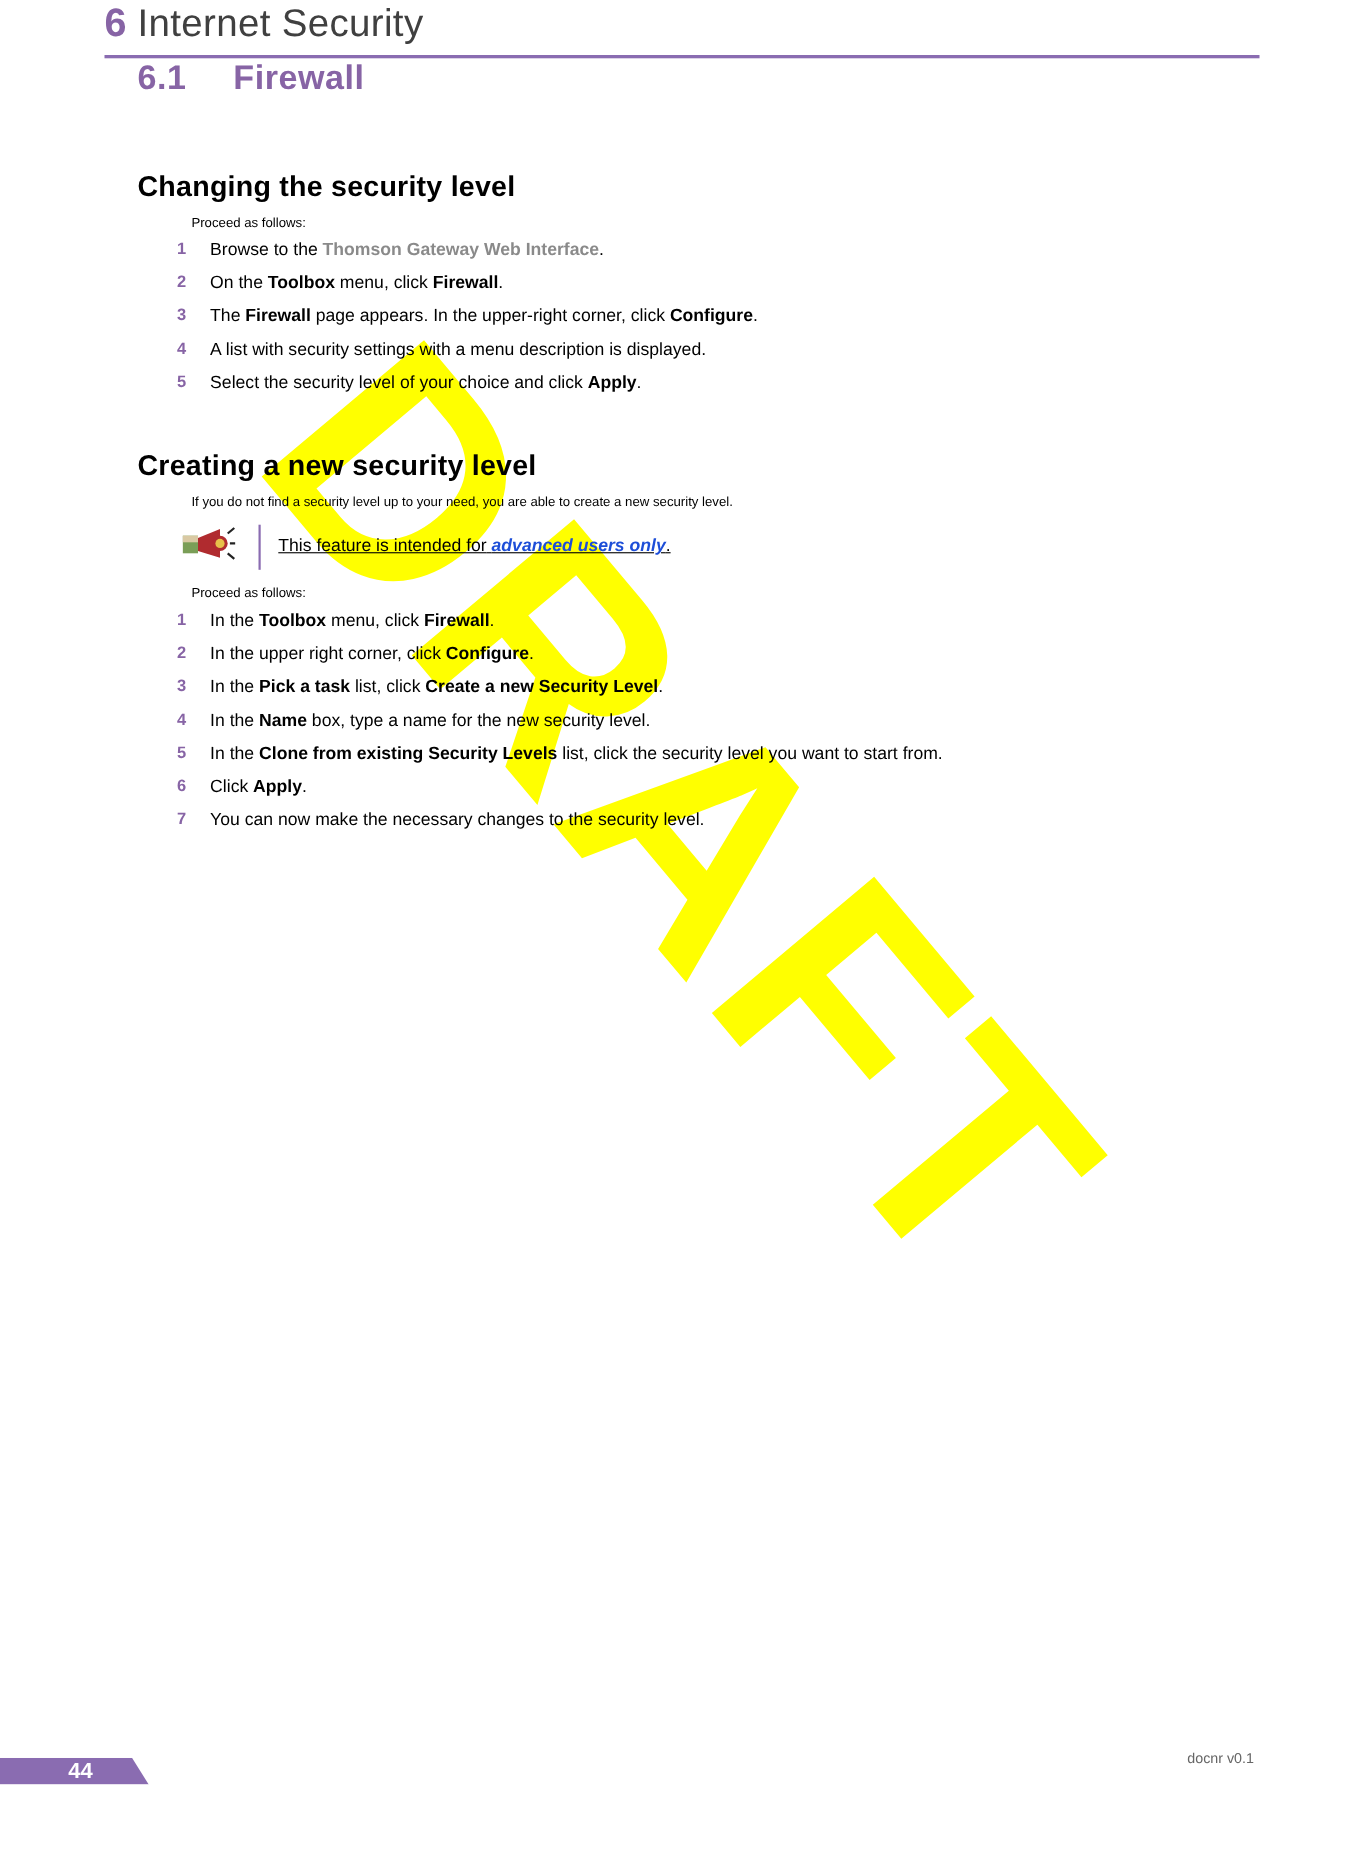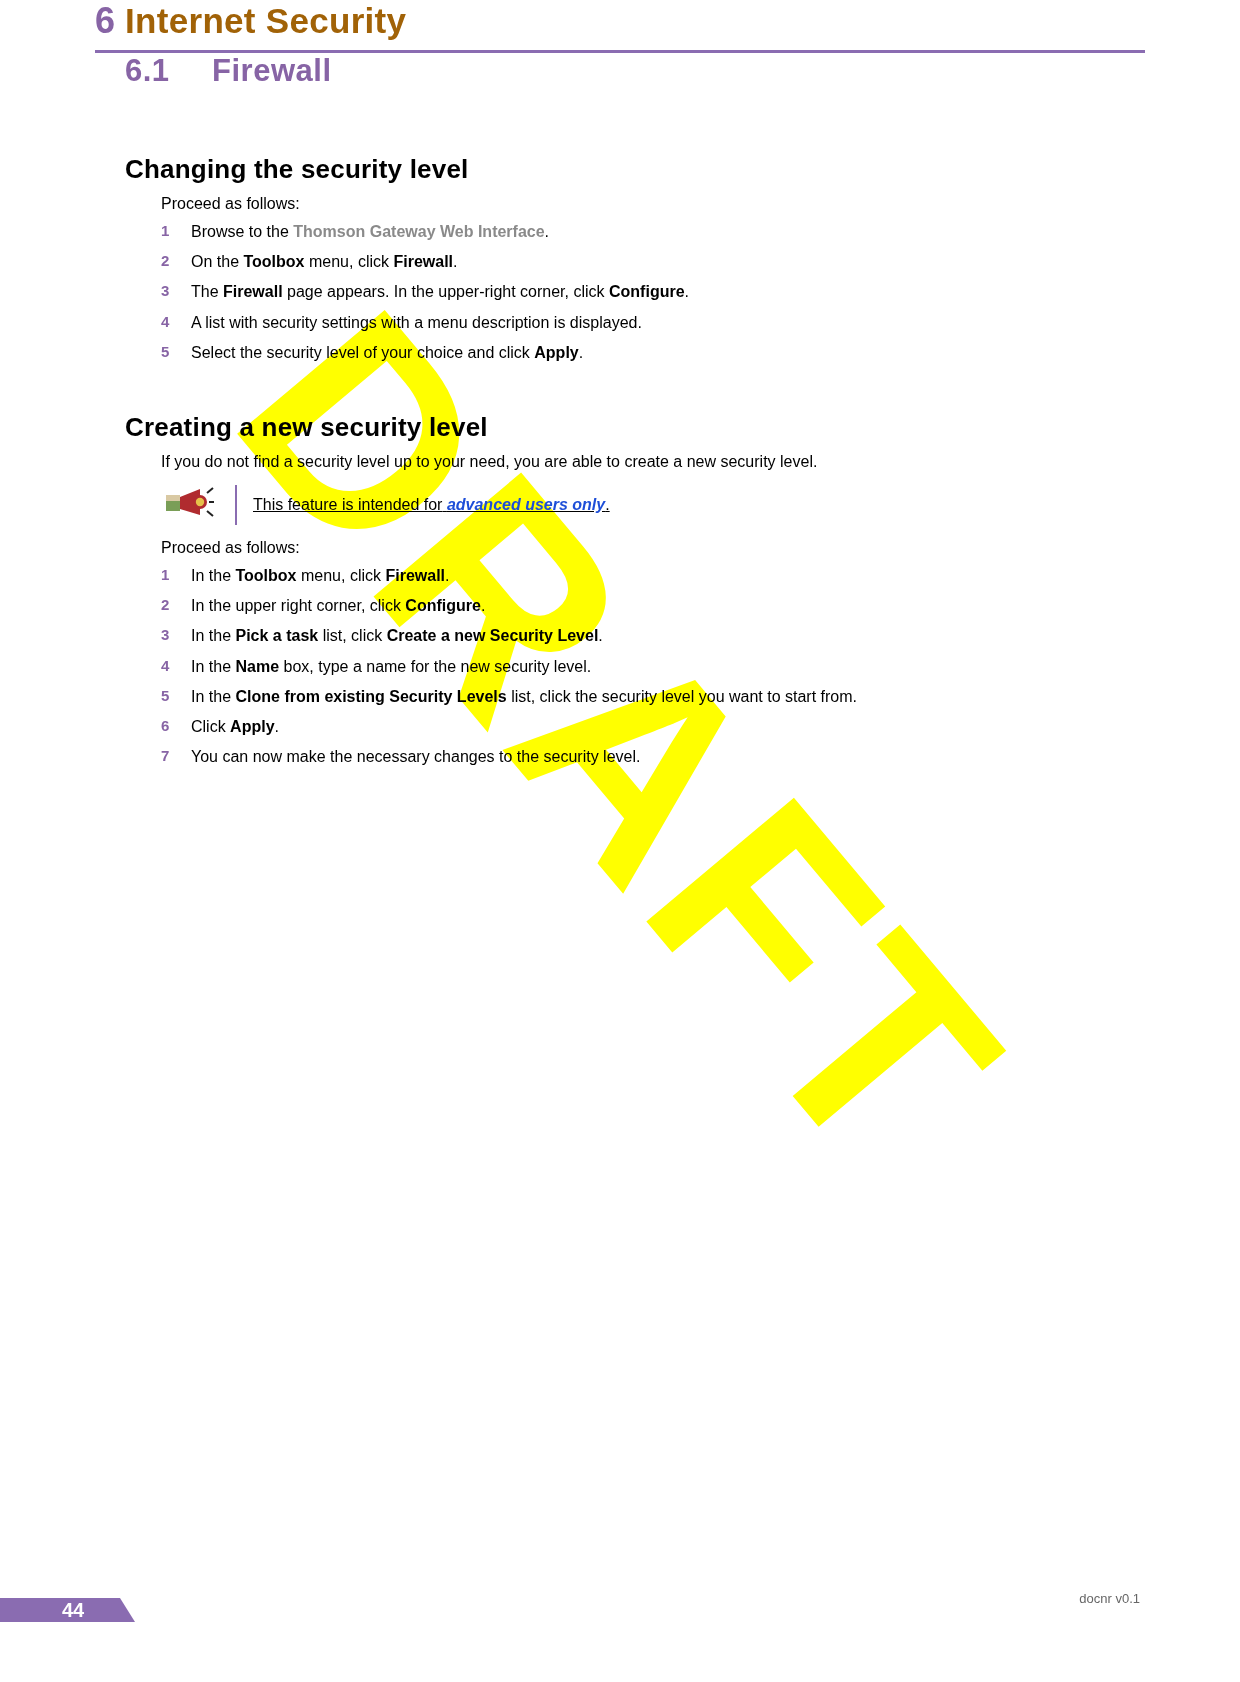--- a/index.html
+++ b/index.html
@@ -22,35 +22,35 @@
   }
 
   
   .chapter-header {
     position: relative;
     z-index: 1;
     padding-top: 0px;
   }
   .chapter-title-row { display: flex; align-items: baseline; gap: 10px; }
   .chapter-number { color: #8764a5; font-weight: 700; font-size: 36px; font-family: "Arial Narrow", Arial, sans-serif; }
-  .chapter-title  { color: #a16207; font-weight: 700; font-size: 35px; font-family: "Arial Narrow", Arial, sans-serif; letter-spacing: 0.3px; }
+  .chapter-title  { color: #404040; font-weight: 400; font-size: 35px; font-family: "Arial Narrow", Arial, sans-serif; letter-spacing: 0.3px; }
   .chapter-rule { border: none; border-top: 3px solid #8a6cb1; margin-top: 8px; width: 1050px; }
 
   
   .section-heading {
     position: relative; z-index: 1;
     padding-left: 30px;
   }
   .section-number { color: #8764a5; font-weight: 700; font-size: 31px; font-family: "Arial Narrow", Arial, sans-serif; letter-spacing: 0.5px;}
   .section-title  { color: #8764a5; font-weight: 700; font-size: 31px; margin-left: 38px; font-family: "Arial Narrow", Arial, sans-serif; letter-spacing: 0.5px;}
 
   
   .body { position: relative; z-index: 1; margin-top: 65px; padding-left: 30px; color: #000; }
   .sub-heading { font-weight: 700; font-size: 26px; font-family: "Arial Narrow", Arial, sans-serif; margin-bottom: 10px; letter-spacing: 0.2px;}
-  .intro, .para { font-size: 16px; margin-left: 36px; margin-bottom: 7px; }
+  .intro, .para { font-size: 12px; margin-left: 49px; margin-bottom: 7px; }
 
   ol.steps { list-style: none; margin-left: 36px; counter-reset: step; }
   ol.steps li { position: relative; font-size: 16px; padding-left: 30px; margin-bottom: 7px; line-height: 1.45; }
   ol.steps li .num { position: absolute; left: 0; top: 0; color: #8764a5; font-weight: 700; font-size: 15px; font-family: Arial, sans-serif;}
   
   .bold { font-weight: 700; }
   .greylink { color: #8a8a8a; font-weight: 700; }
   .purple-italic { color: #1d4ed8; font-style: italic; font-weight: 700; }
 
   .section-block2 { margin-top: 48px; }

